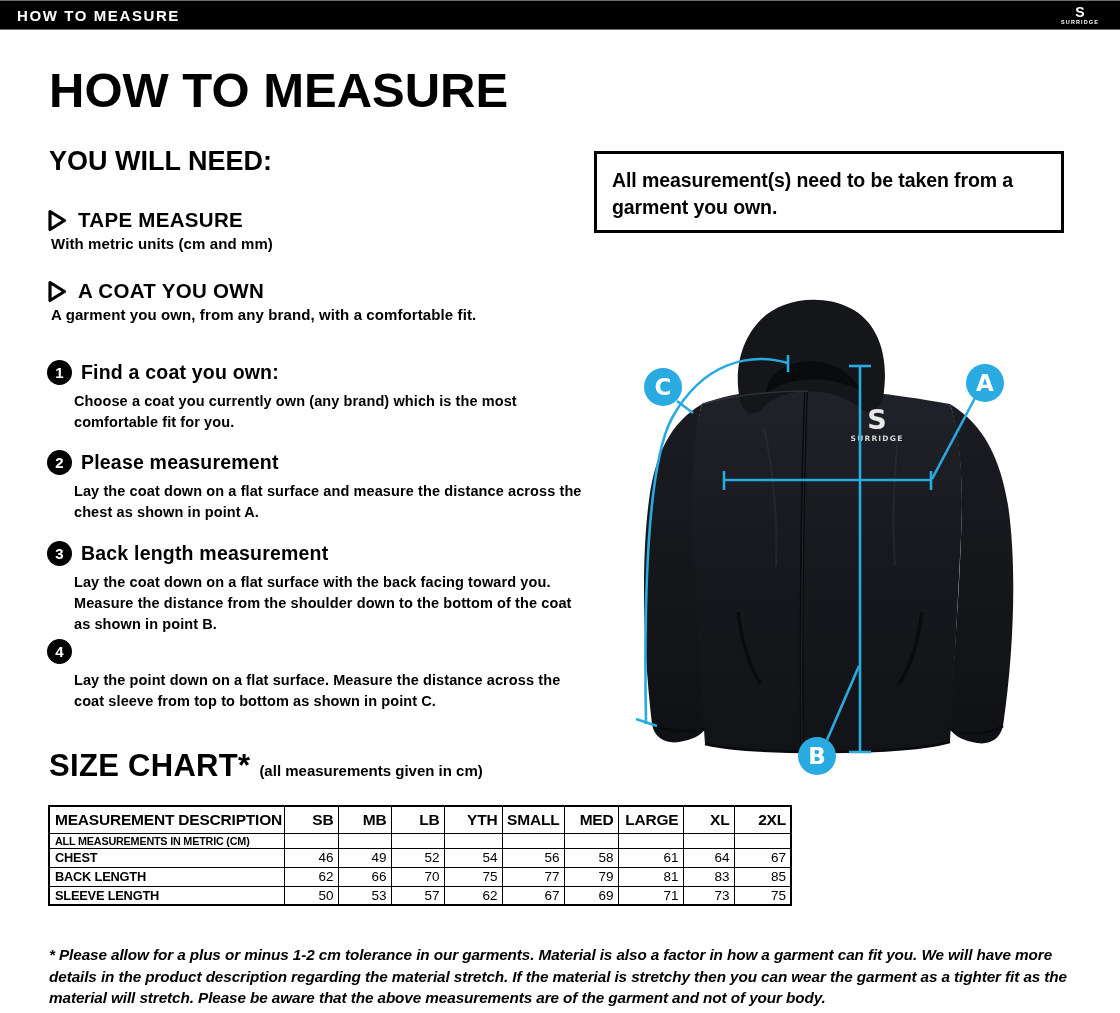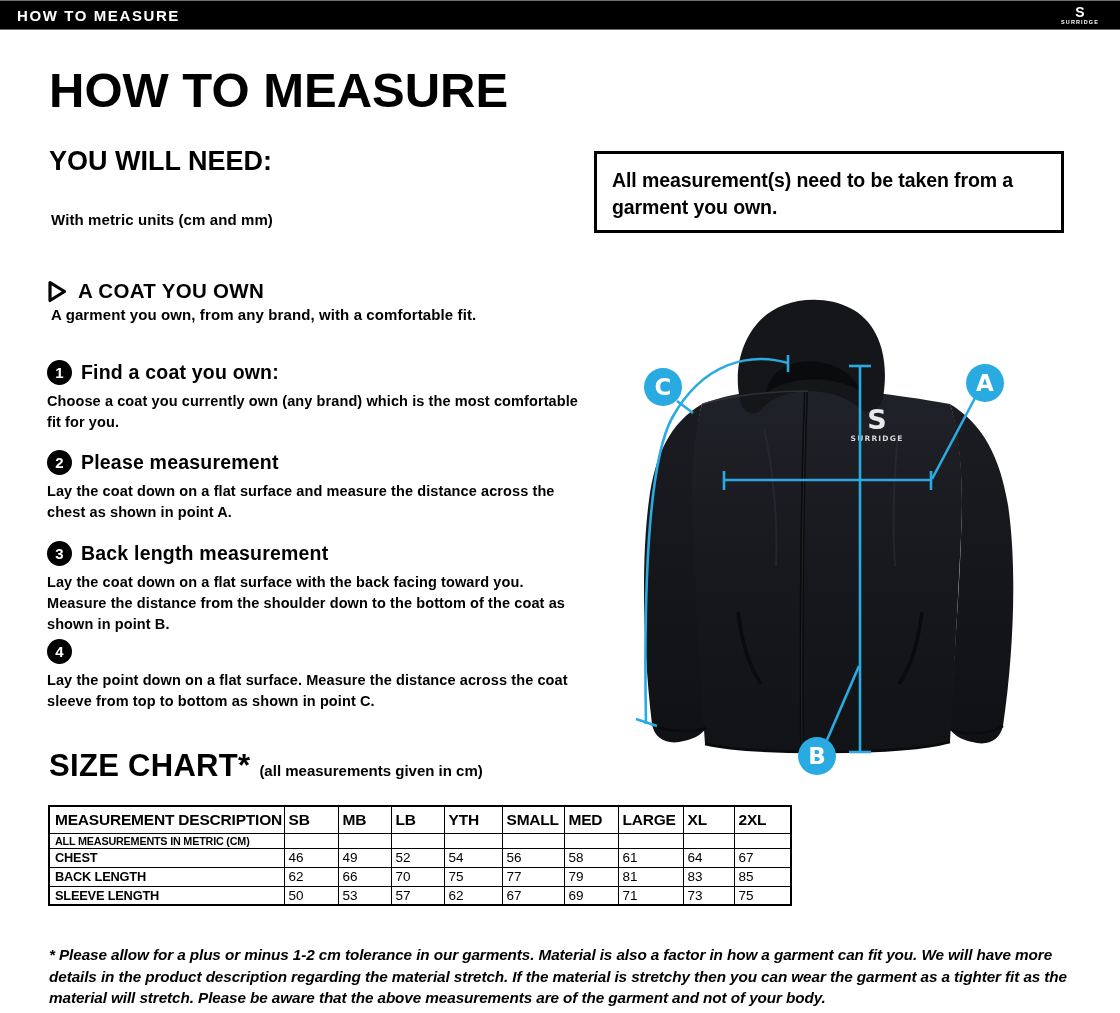--- a/index.html
+++ b/index.html
@@ -23,38 +23,38 @@
   .need { position:absolute; left:47px; width:560px; }
   .need-head { display:flex; align-items:center; gap:10px; }
   .need-title { font-size:20.5px; font-weight:800; letter-spacing:0.3px; }
   .need-desc { font-size:15px; font-weight:700; margin-top:3px; margin-left:4px; letter-spacing:0.1px; }
 
   .step { position:absolute; left:47px; width:540px; }
   .step-head { display:flex; align-items:center; gap:9px; }
   .badge { width:25px; height:25px; border-radius:50%; background:#000; color:#fff;
     font-size:15px; font-weight:700; display:flex; align-items:center; justify-content:center; flex:0 0 25px; }
   .step-title { font-size:19.5px; font-weight:800; letter-spacing:0.2px; }
-  .step-desc { margin-top:6px; font-size:14.5px; font-weight:700; line-height:1.44; letter-spacing:0.1px; }
+  .step-desc { margin-top:6px; font-size:14.5px; font-weight:700; line-height:1.44; letter-spacing:0.1px;margin-left:27px; }
 
   
   .note-box { position:absolute; left:594px; top:151px; width:470px; height:82px;
     border:3px solid #000; padding:13px 31px 0 15px; background:#fff; }
   .note-box p { font-size:19.5px; font-weight:800; line-height:1.38; letter-spacing:-0.1px; }
 
   
   .jacket-fig { position:absolute; left:600px; top:286px; width:520px; height:514px; }
 
   
   .size-head { position:absolute; left:49px; top:748px; display:flex; align-items:baseline; gap:9px; }
   .size-head .big { font-size:31px; font-weight:800; letter-spacing:0.3px; }
   .size-head .small { font-size:15px; font-weight:700; }
 
   .size-table-wrap { position:absolute; left:48px; top:805px; }
   table { border-collapse:collapse; table-layout:fixed; width:742px; border:2px solid #000; background:#fff; }
-  th, td { border:1px solid #000; text-align:left; white-space:nowrap; overflow:hidden; padding:0 4px; }
+  th, td { border:1px solid #000; text-align:right; white-space:nowrap; overflow:hidden; padding:0 4px; }
   thead th { height:27px; font-size:15.5px; font-weight:700; letter-spacing:-0.2px; }
   thead th.left, td.left { text-align:left; padding-left:5px; }
   tr.metric-row td { height:15px; font-size:10.8px; font-weight:700; letter-spacing:-0.2px; }
   tbody tr.data-row td { height:19px; font-size:13.5px; }
   tbody tr.data-row td.left { font-size:12.8px; font-weight:600; letter-spacing:-0.2px; }
 
   
   .footnote { position:absolute; left:49px; top:944px; width:1050px;
     font-size:15.3px; font-weight:700; font-style:italic; line-height:1.41; letter-spacing:-0.1px; }
 
@@ -68,20 +68,26 @@
   <div class="topbar-logo">
     <span class="mono">S</span>
     <span class="word">SURRIDGE</span>
   </div>
 </div>
 
 <div class="h1">HOW TO MEASURE</div>
 <div class="h2">YOU WILL NEED:</div>
 
 <div class="need" style="top:208px">
+  <div class="need-head">
+    <svg width="21" height="23" viewBox="0 0 21 23">
+      <path d="M3 2.5 L17.5 11.5 L3 20.5 Z" fill="none" stroke="#000" stroke-width="3.2" stroke-linejoin="round"></path>
+    </svg>
+    <span class="need-title">TAPE MEASURE</span>
+  </div>
   <p class="need-desc">With metric units (cm and mm)</p>
 </div>
 
 <div class="need" style="top:279px">
   <div class="need-head">
     <svg width="21" height="23" viewBox="0 0 21 23">
       <path d="M3 2.5 L17.5 11.5 L3 20.5 Z" fill="none" stroke="#000" stroke-width="3.2" stroke-linejoin="round"></path>
     </svg>
     <span class="need-title">A COAT YOU OWN</span>
   </div>

